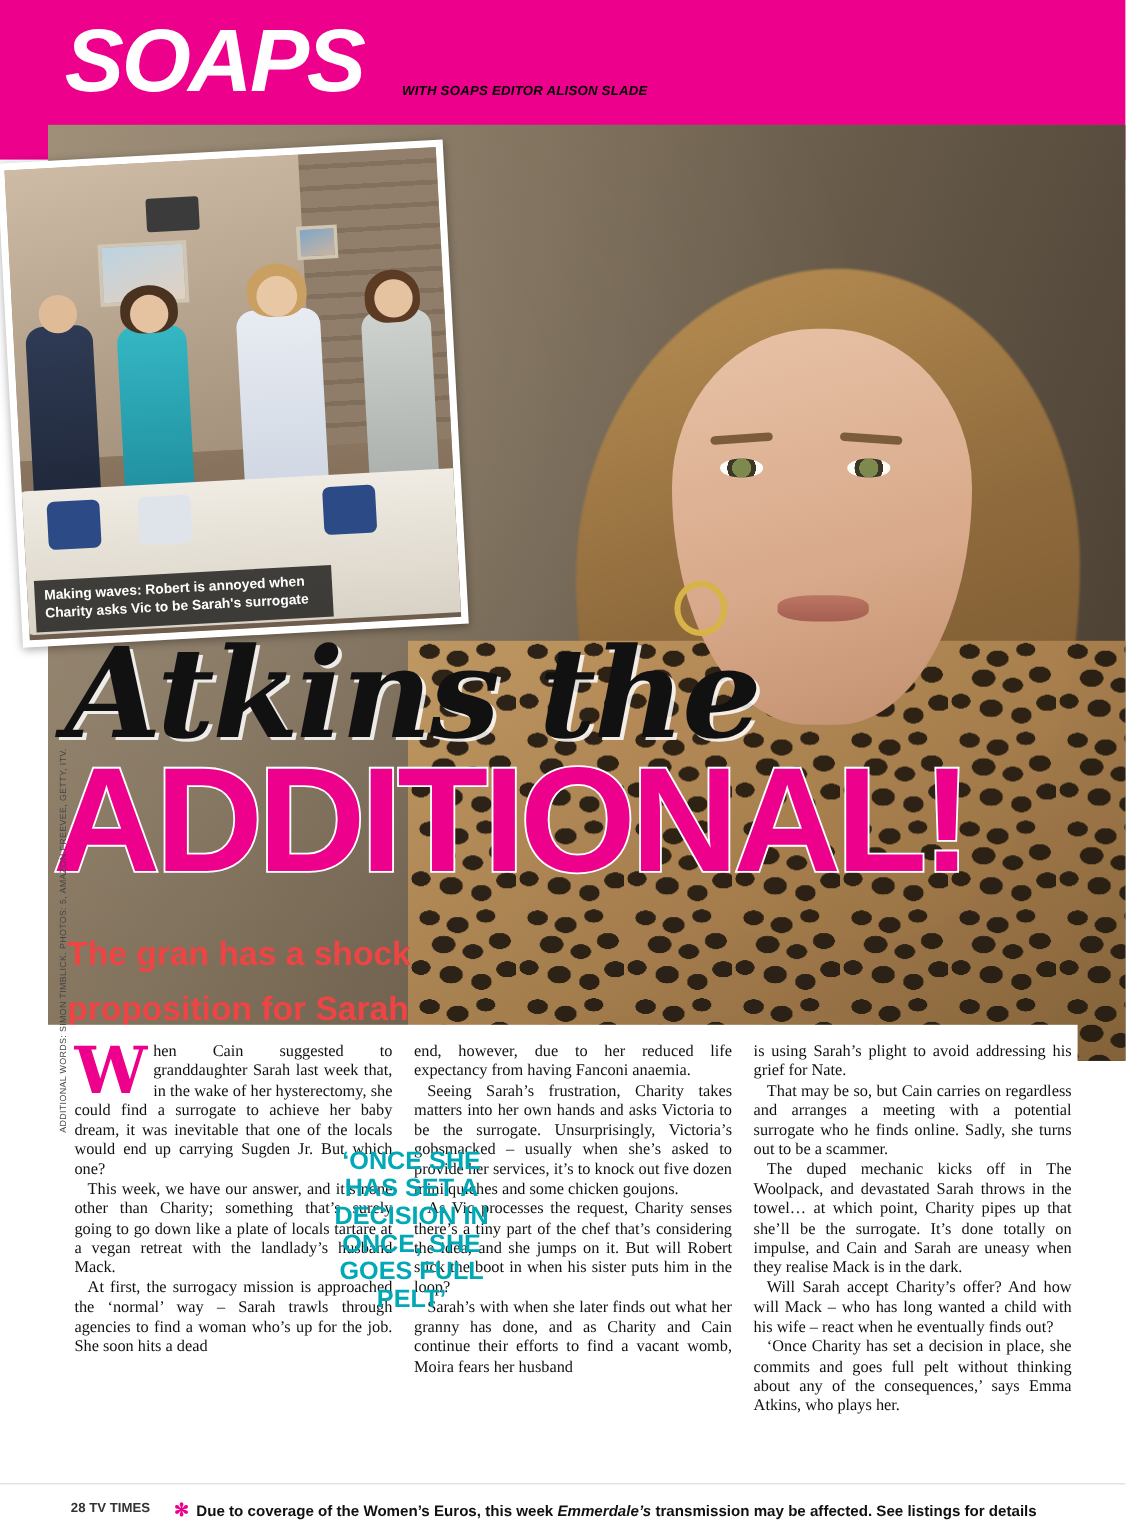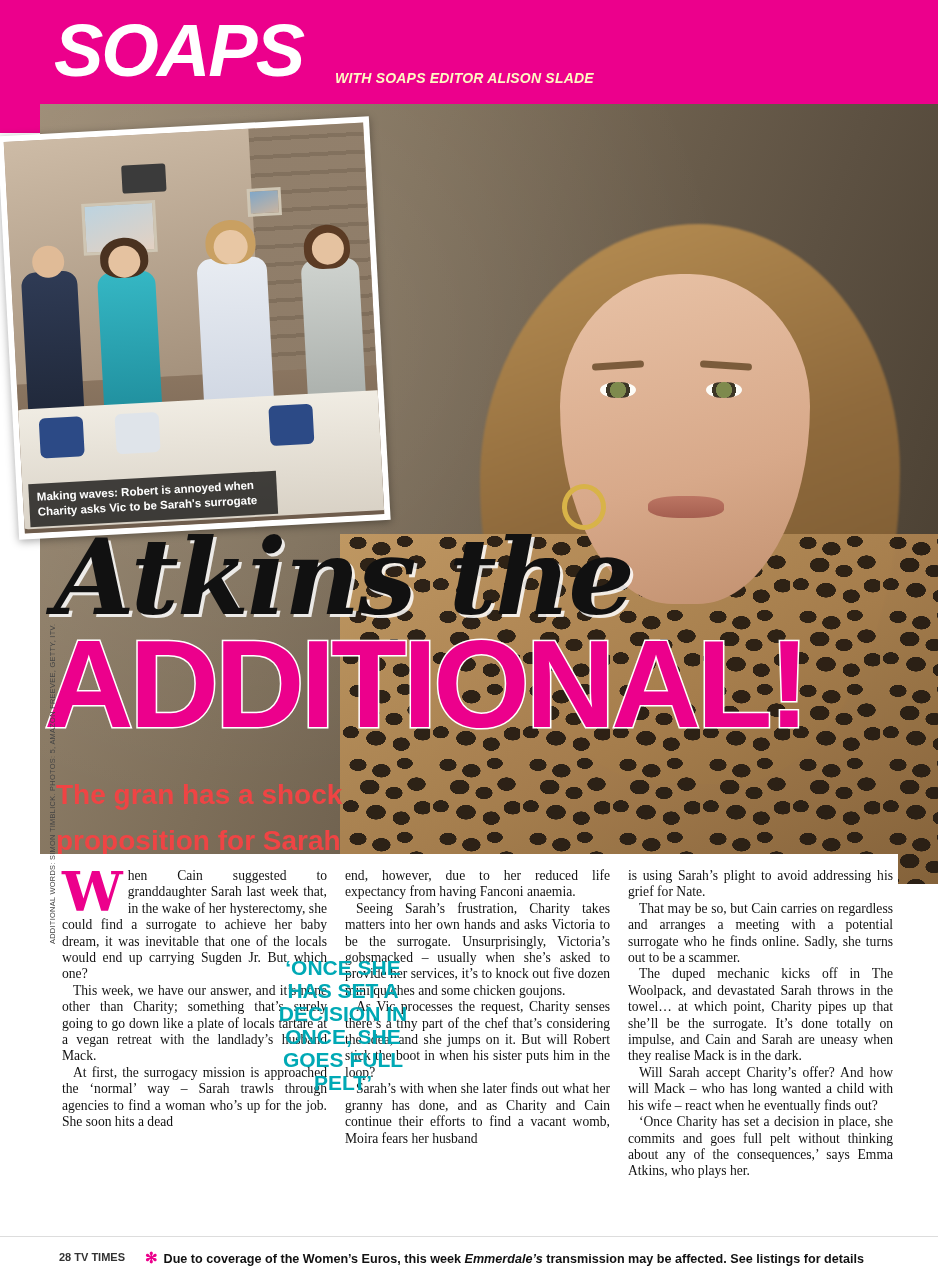--- a/index.html
+++ b/index.html
@@ -22,22 +22,22 @@
     font-family: "Liberation Sans", sans-serif;
     font-weight: bold; font-style: italic;
     font-size: 74px; line-height: 74px;
     color: #ffffff;
     letter-spacing: -2px;
   }
   .masthead-sub {
     position: absolute; left: 335px; top: 70px;
     font-family: "Liberation Sans", sans-serif;
     font-weight: bold; font-style: italic;
-    font-size: 14px; letter-spacing: 0.2px;
-    color: #fef9c3;
+    font-size: 11px; letter-spacing: 0.2px;
+    color: #000000;
   }
 
   
   .photo-main {
     position: absolute; left: 40px; top: 104px; width: 898px; height: 780px;
     background: linear-gradient(160deg,#8e7a62 0%,#6d5c49 40%,#4e4235 100%);
     overflow: hidden;
   }
   .photo-main .bg-wall {
     position:absolute; inset:0;

